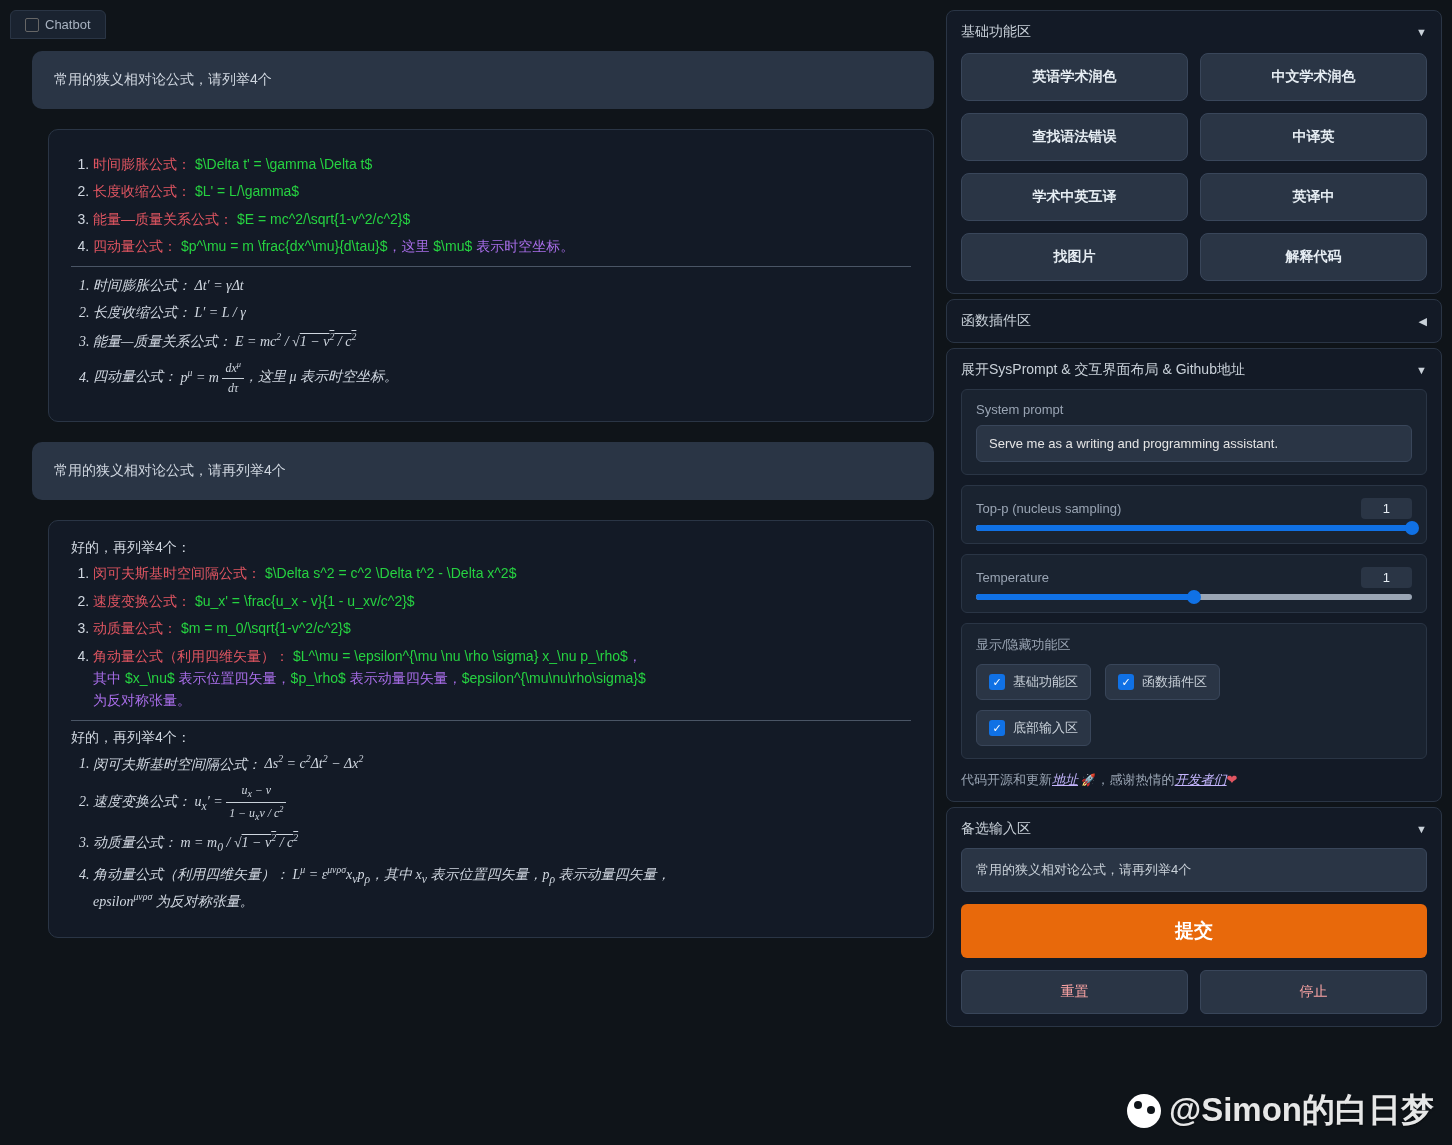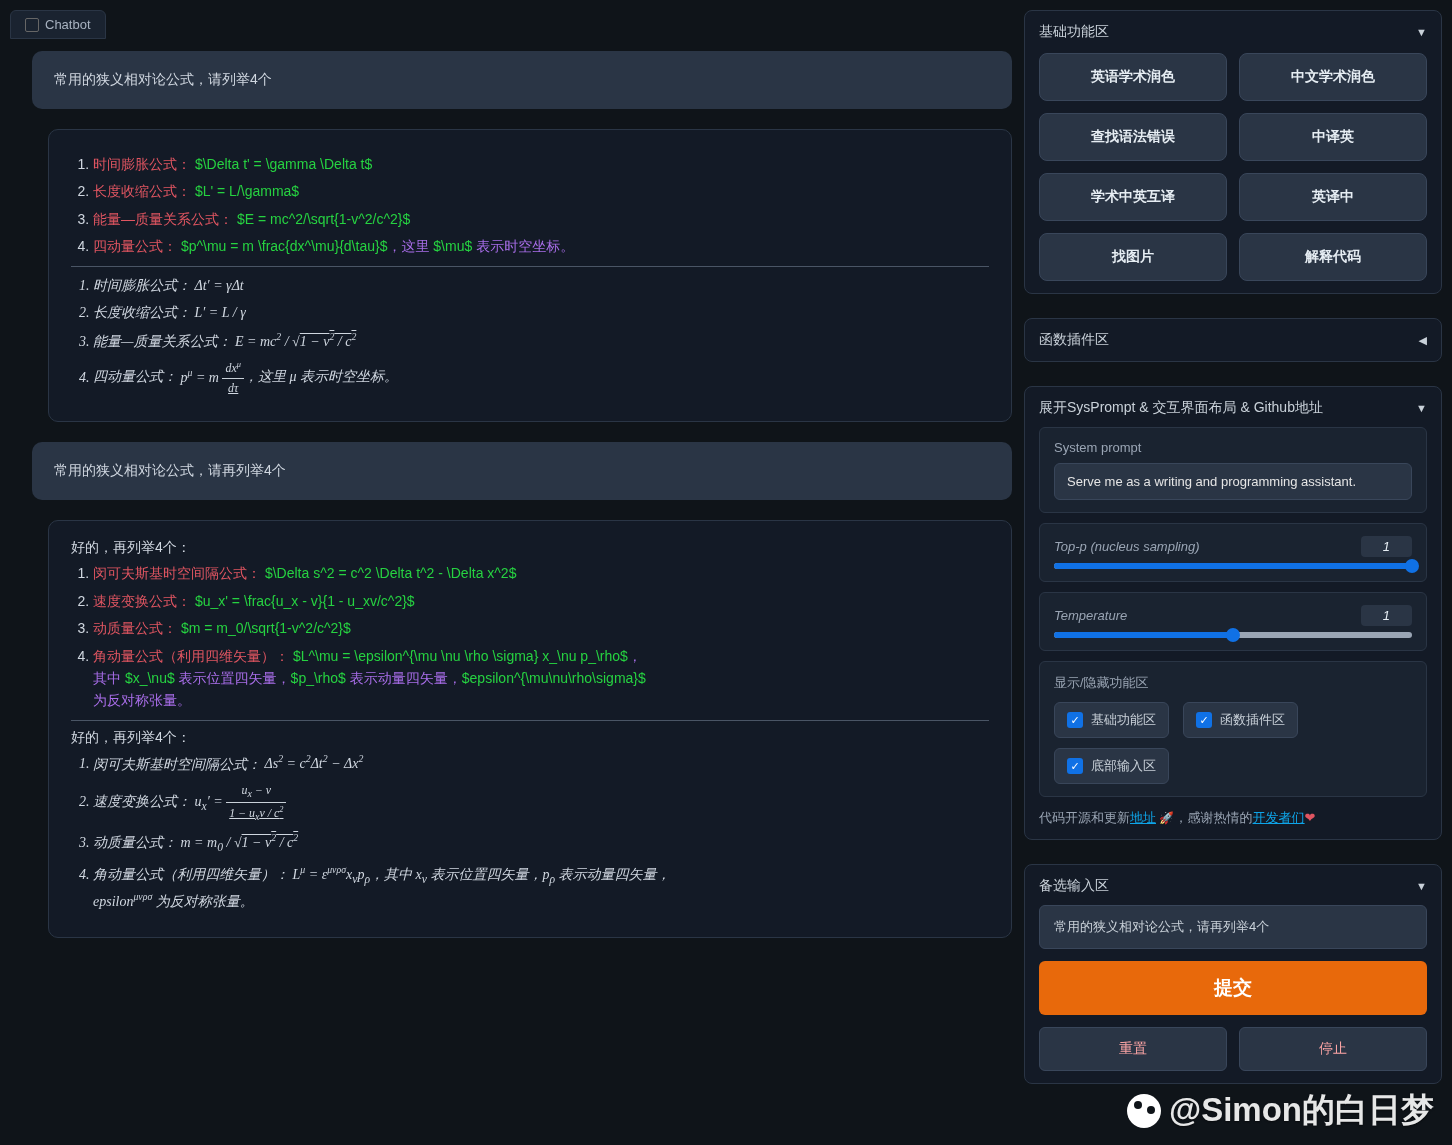--- a/index.html
+++ b/index.html
@@ -83,28 +83,28 @@
   }
   .rendered { font-family: "Times New Roman", serif; font-style: italic; }
   .rendered sup { font-size: 0.7em; }
   .rendered .frac {
     display: inline-block;
     vertical-align: middle;
     text-align: center;
     font-size: 0.85em;
   }
   .rendered .frac .num { display:block; border-bottom:1px solid #c9d1d9; padding:0 3px;}
-  .rendered .frac .den { display:block; padding:0 3px;text-decoration:underline;}
+  .rendered .frac .den { display:block; padding:0 3px;}
 
   
   .right {
-    width: 418px;
+    width: 496px;
     display: flex;
     flex-direction: column;
-    gap: 24px;
+    gap: 5px;
   }
   .panel {
     background: #131a26;
     border: 1px solid #2a3545;
     border-radius: 8px;
     padding: 12px 14px;
   }
   .panel-header {
     display: flex;
     justify-content: space-between;
@@ -145,21 +145,20 @@
     border-radius: 6px;
     padding: 10px 12px;
     color: #e5e5e5;
     font-size: 13px;
   }
   .field-row {
     display: flex;
     justify-content: space-between;
     align-items: center;
     margin-bottom: 6px;
-    font-style: italic;
   }
   .num-badge {
     background: #2a3545;
     border-radius: 4px;
     padding: 3px 22px;
     font-size: 13px;
     color: #e6edf3;
   }
   .slider {
     width: 100%;
@@ -208,21 +207,21 @@
     align-items: center;
     justify-content: center;
     color: white;
     font-size: 11px;
   }
   .footer-line {
     font-size: 13px;
     color: #9aa5b4;
     margin-top: 12px;
   }
-  .footer-line a { color: #0ea5e9; text-decoration: underline; }
+  .footer-line a { color: #c4b5fd; text-decoration: underline; font-style: italic; }
   .heart { color: #e05561; }
   .pill { font-size: 12px; }
   .input-area {
     background: #2a3545;
     border: 1px solid #39465a;
     border-radius: 6px;
     padding: 12px 14px;
     color: #c9d1d9;
     font-size: 13px;
     margin-top: 10px;

